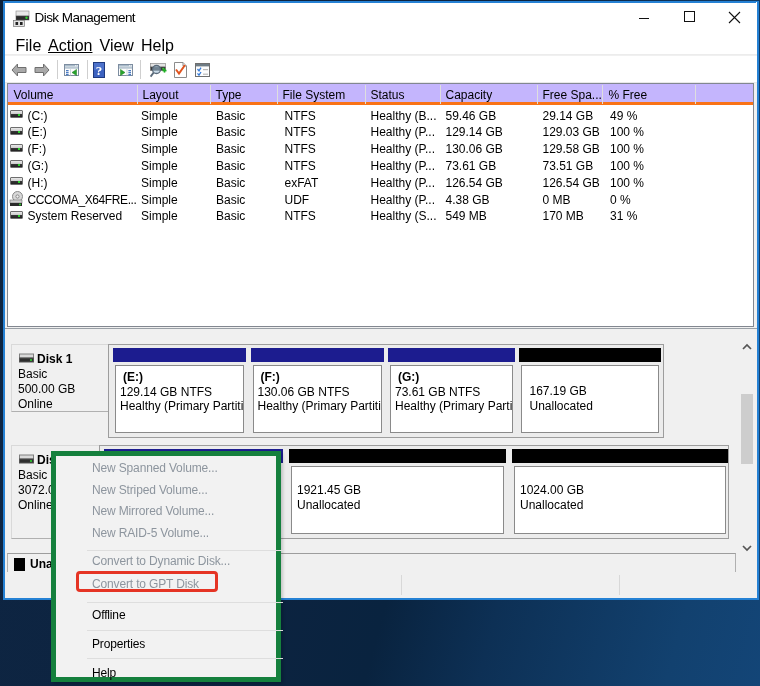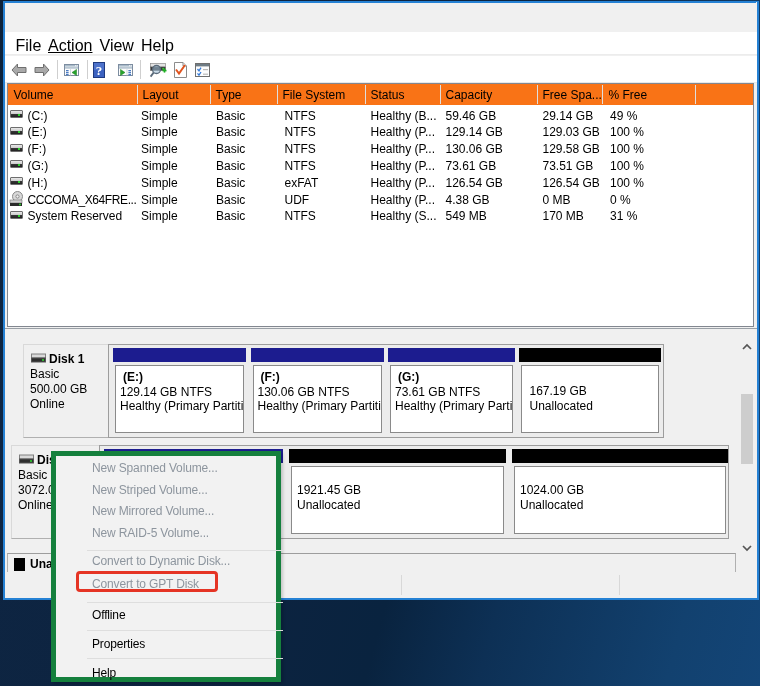--- a/index.html
+++ b/index.html
@@ -19,21 +19,21 @@
   #title-text { position:absolute; left:29.5px; top:8px; font-size:13.5px; letter-spacing:-0.55px; color:#000; }
   .caption { position:absolute; top:0; width:45px; height:30px; color:#111; }
   
   #menubar { position:absolute; left:1px; top:30px; width:752px; height:23px; background:#ffffff; border-bottom:1px solid #ececec;}
   .menu-item { position:absolute; top:5px; font-size:16px; color:#000; }
   
   #toolbar { position:absolute; left:1px; top:54px; width:752px; height:27px; background:#ffffff; border-bottom:1px solid #e8e8e8;}
   .tsep { position:absolute; top:4px; height:19px; width:1px; background:#cfcfcf; }
   
   #listview { position:absolute; left:3px; top:81px; width:747px; height:244px; background:#ffffff; border:1px solid #828790; }
-  #lvheader { position:absolute; left:0; top:0; width:745px; height:21px; background:#f97316; border-bottom:3px solid #f97316; }
+  #lvheader { position:absolute; left:0; top:0; width:745px; height:21px; background:#c4b5fd; border-bottom:3px solid #f97316; }
   .hsep { position:absolute; top:1px; height:19px; width:1px; background:#dedede; }
   .hlabel { position:absolute; top:4px; font-size:12px; color:#000; }
   .row { position:absolute; left:0; width:745px; height:17px; font-size:12px; color:#000; }
   .c0 { position:absolute; left:19.5px; top:1px; }
   .c1 { position:absolute; left:133px; top:1px; }
   .c2 { position:absolute; left:208px; top:1px; }
   .c3 { position:absolute; left:276.5px; top:1px; }
   .c4 { position:absolute; left:362.5px; top:1px; }
   .c5 { position:absolute; left:437.5px; top:1px; }
   .c6 { position:absolute; left:534.5px; top:1px; }
@@ -70,20 +70,46 @@
   .msep { position:absolute; left:31px; width:196px; height:1px; background:#dedede; }
   #redbox { position:absolute; left:75.5px; top:570.5px; width:142px; height:21.5px; border:3px solid #e53424; border-radius:4px; }
   .bold { font-weight:bold; }
 </style>
 </head>
 <body>
 <div id="win">
   <div class="abs" style="left:0;top:0;width:1px;height:596px;background:#2581d4;z-index:9"></div>
   <div class="abs" style="left:0;top:0;width:752px;height:1px;background:#2581d4;z-index:9"></div>
 
+  <div id="titlebar">
+    <svg class="abs" style="left:8px;top:8px" width="17" height="17" viewBox="0 0 17 17">
+      <rect x="3" y="1" width="13" height="5" fill="#e8e8e8" stroke="#888" stroke-width="0.6"></rect>
+      <rect x="3" y="6" width="13" height="4" fill="#2b2b2b" stroke="#555" stroke-width="0.5"></rect>
+      <circle cx="13.5" cy="7.8" r="1.2" fill="#2fd32f"></circle>
+      <rect x="0.5" y="10.5" width="11" height="6" fill="#e3e3e3" stroke="#777" stroke-width="0.7"></rect>
+      <rect x="2.5" y="12" width="2.6" height="3" fill="#222"></rect>
+      <rect x="7" y="12" width="2.6" height="3" fill="#222"></rect>
+    </svg>
+    <div id="title-text">Disk Management</div>
+    <div class="caption" style="left:621px;">
+      <svg width="45" height="30">
+          <rect x="13" y="16" width="10" height="1" fill="#111"></rect>
+        </svg>
+    </div>
+    <div class="caption" style="left:666px;">
+      <svg width="45" height="30">
+          <rect x="13.5" y="9.5" width="10" height="10" fill="none" stroke="#111" stroke-width="1"></rect>
+        </svg>
+    </div>
+    <div class="caption" style="left:711px;">
+      <svg width="45" height="30">
+          <path d="M13 10 L24 21 M24 10 L13 21" stroke="#111" stroke-width="1.1"></path>
+        </svg>
+    </div>
+  </div>
 
   <div id="menubar">
     <div class="menu-item" style="left:10.5px;">File</div>
     <div class="menu-item" style="left:43px;text-decoration:underline;">Action</div>
     <div class="menu-item" style="left:94.5px;">View</div>
     <div class="menu-item" style="left:136px;">Help</div>
   </div>
 
   <div id="toolbar">
     <svg class="abs" style="left:6px;top:6.5px" width="16" height="14" viewBox="0 0 16 14">
@@ -253,21 +279,21 @@
         <span class="c3">NTFS</span>
         <span class="c4">Healthy (S...</span>
         <span class="c5">549 MB</span>
         <span class="c6">170 MB</span>
         <span class="c7">31 %</span>
       </div>
   </div>
 
   <div id="botpane">
 
-    <div class="disklabel" style="left:6px; top:15px; height:94px;margin-left:12px;">
+    <div class="disklabel" style="left:6px; top:15px; height:68px;">
       <svg class="abs" style="left:7px;top:7.5px" width="15" height="10" viewBox="0 0 15 9">
         <rect x="0.5" y="0.5" width="14" height="4" fill="#d9d9d9" stroke="#808080"></rect>
         <rect x="0.5" y="4.5" width="14" height="4" fill="#2e2e2e" stroke="#555"></rect>
         <circle cx="12" cy="6.5" r="1.1" fill="#2fd32f"></circle>
       </svg>
       <div class="dl-line bold" style="left:25px;top:6.5px">Disk 1</div>
       <div class="dl-line" style="top:22px">Basic</div>
       <div class="dl-line" style="top:36.5px">500.00 GB</div>
       <div class="dl-line" style="top:51.5px">Online</div>
     </div>

